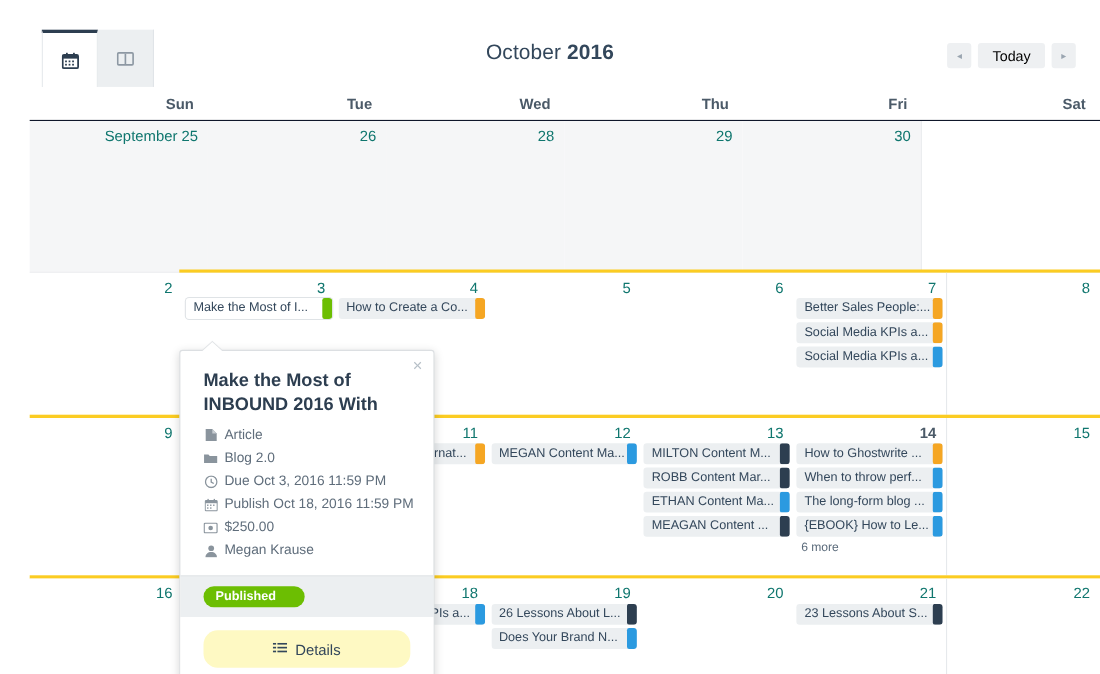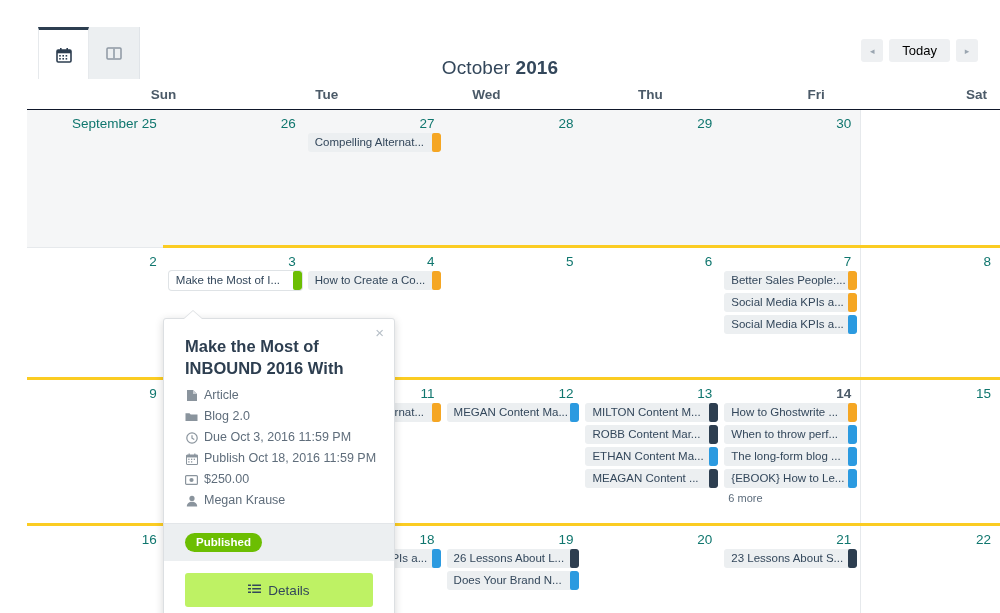--- a/index.html
+++ b/index.html
@@ -28,21 +28,20 @@
     border-top: 3px solid #2d3e50;
   }
   .tab.inactive { background: #eceff1; border-right: 1px solid #e0e4e8; }
   .tab svg { display: block; }
 
   .period-title {
     position: absolute; left: 0; top: 38px; width: 1000px;
     text-align: center;
     font-size: 19px; color: #33475b; letter-spacing: 0.1px;
     font-weight: 400;
-    margin-top: 19px;
   }
   .period-title b { font-weight: 700; }
 
   .navgroup { position: absolute; right: 22px; top: 39px; display: flex; gap: 6px; align-items: center; }
   .navbtn {
     background: #eef0f2; border: none; border-radius: 3px;
     color: #9aa5b0; cursor: pointer;
     height: 23px; display: flex; align-items: center; justify-content: center;
   }
   .navbtn.arrow { width: 22px; font-size: 9px; }
@@ -146,25 +145,25 @@
   .pmeta .row .mt { white-space: nowrap; }
 
   .pstatus {
     background: #eceff1; border-top: 1px solid #e3e6e9;
     padding: 8px 21px 9px 21px;
   }
   .badge {
     display: inline-block;
     background: #6cbe02; color: #ffffff;
     font-size: 11.5px; font-weight: 700;
-    border-radius: 10px; padding: 3px 11px 4px 11px;
+    border-radius: 10px; padding: 3px 26px 4px 11px;
   }
   .pactions { padding: 12px 21px 14px 21px; background: #ffffff; }
   .detailsbtn {
-    width: 100%; background: #bef264; border: none; border-radius: 3px;
+    width: 100%; background: #fef9c3; border: none; border-radius: 13px;
     height: 34px; color: #33475b; font-size: 13.5px; cursor: pointer;
     display: flex; align-items: center; justify-content: center; gap: 7px;
     font-family: "Liberation Sans", sans-serif;
   }
 </style>
 </head>
 <body>
 
 <div id="topbar">
 
@@ -220,29 +219,20 @@
     <div class="week" style="height: 137px;">
       <div class="day other">
         <div class="daynum">September 25</div>
         <div class="events"></div>
       </div>
       <div class="day other">
         <div class="daynum">26</div>
         <div class="events"></div>
       </div>
       <div class="day other">
-        <div class="daynum">27</div>
-        <div class="events">
-          <div class="chip">
-            <div class="ctext">Compelling Alternat...</div>
-            <div class="cbar" style="background: rgb(245, 166, 35);"></div>
-          </div>
-        </div>
-      </div>
-      <div class="day other">
         <div class="daynum">28</div>
         <div class="events"></div>
       </div>
       <div class="day other">
         <div class="daynum">29</div>
         <div class="events"></div>
       </div>
       <div class="day other">
         <div class="daynum">30</div>
         <div class="events"></div>

